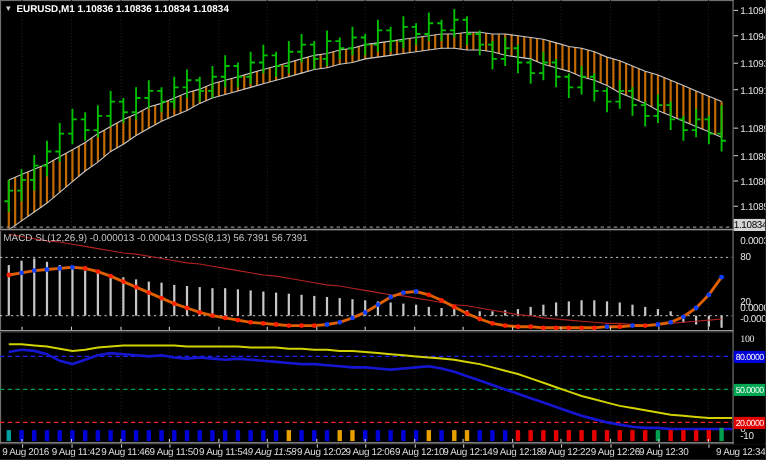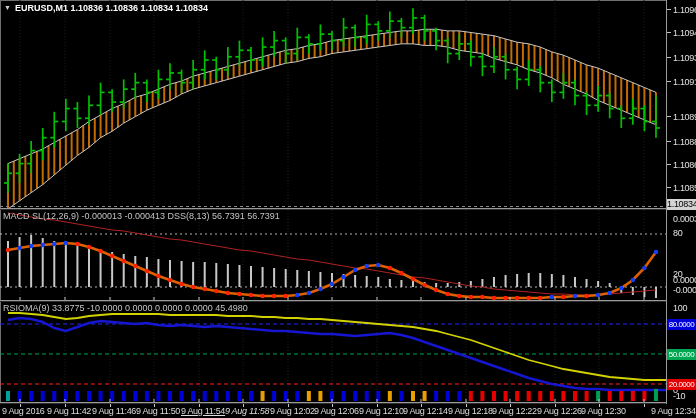--- a/index.html
+++ b/index.html
@@ -585,21 +585,20 @@
         <line x1="288" y1="97" x2="288" y2="100" stroke="#c8c8c8" stroke-width="1"></line>
         <line x1="332" y1="97" x2="332" y2="100" stroke="#c8c8c8" stroke-width="1"></line>
         <line x1="377" y1="97" x2="377" y2="100" stroke="#c8c8c8" stroke-width="1"></line>
         <line x1="421" y1="97" x2="421" y2="100" stroke="#c8c8c8" stroke-width="1"></line>
         <line x1="466" y1="97" x2="466" y2="100" stroke="#c8c8c8" stroke-width="1"></line>
         <line x1="510" y1="97" x2="510" y2="100" stroke="#c8c8c8" stroke-width="1"></line>
         <line x1="555" y1="97" x2="555" y2="100" stroke="#c8c8c8" stroke-width="1"></line>
         <line x1="599" y1="97" x2="599" y2="100" stroke="#c8c8c8" stroke-width="1"></line>
         <line x1="644" y1="97" x2="644" y2="100" stroke="#c8c8c8" stroke-width="1"></line>
       </svg>
-    <div class="ind-label">RSIOMA(9) 33.8775 -10.0000 0.0000 0.0000 0.0000 45.4980</div>
   </div>
 
   <div class="sep" style="top:402px;"></div>
 
   <div class="axis-border"></div>
   <div class="price-axis" id="price-axis">
       <div class="pa-label" style="top: 5px;">1.10960</div>
       <div class="pa-tick" style="top: 9px;"></div>
       <div class="pa-label" style="top: 28px;">1.10945</div>
       <div class="pa-tick" style="top: 32px;"></div>
@@ -614,33 +613,33 @@
       <div class="pa-label" style="top: 160px;">1.10865</div>
       <div class="pa-tick" style="top: 164px;"></div>
       <div class="pa-label" style="top: 183px;">1.10850</div>
       <div class="pa-tick" style="top: 187px;"></div>
       <div class="price-box" style="top: 199px;">1.10834</div>
       <div class="pa-label" style="top: 214px;">0.000376</div>
       <div class="pa-label" style="top: 228px;">80</div>
       <div class="pa-label" style="top: 269px;">20</div>
       <div class="pa-label" style="top: 275px;">0.0000</div>
       <div class="pa-label" style="top: 285px;">-0.000103</div>
-      <div class="pa-label" style="top: 303px;">100</div>
+      <div class="pa-label" style="top: 303px; font-family: Liberation Serif, serif;">100</div>
       <div class="pa-label" style="top: 385px;">0</div>
       <div class="pa-label" style="top: 391px;">-10</div>
       <div class="lvl-box" style="top: 319px; background: rgb(0, 0, 216);">80.0000</div>
       <div class="lvl-box" style="top: 349px; background: rgb(0, 166, 81);">50.0000</div>
       <div class="lvl-box" style="top: 379px; background: rgb(224, 0, 0);">20.0000</div>
     </div>
   <div class="time-axis" id="time-axis">
       <div class="ta-label" style="left: 2px;">9 Aug 2016</div>
       <div class="ta-label" style="left: 47px;">9 Aug 11:42</div>
       <div class="ta-label" style="left: 92px;">9 Aug 11:46</div>
       <div class="ta-label" style="left: 136px;">9 Aug 11:50</div>
-      <div class="ta-label" style="left: 181px; text-decoration: underline;">9 Aug 11:54</div>
+      <div class="ta-label" style="left: 181px;">9 Aug 11:54</div>
       <div class="ta-label" style="left: 225px; font-style: italic;">9 Aug 11:58</div>
       <div class="ta-label" style="left: 270px;">9 Aug 12:02</div>
       <div class="ta-label" style="left: 314px;">9 Aug 12:06</div>
       <div class="ta-label" style="left: 359px;">9 Aug 12:10</div>
       <div class="ta-label" style="left: 403px;">9 Aug 12:14</div>
       <div class="ta-label" style="left: 448px;">9 Aug 12:18</div>
       <div class="ta-label" style="left: 492px;">9 Aug 12:22</div>
       <div class="ta-label" style="left: 537px;">9 Aug 12:26</div>
       <div class="ta-label" style="left: 581px;">9 Aug 12:30</div>
       <div class="ta-label" style="left: 626px; padding-left: 25px;">9 Aug 12:34</div>

